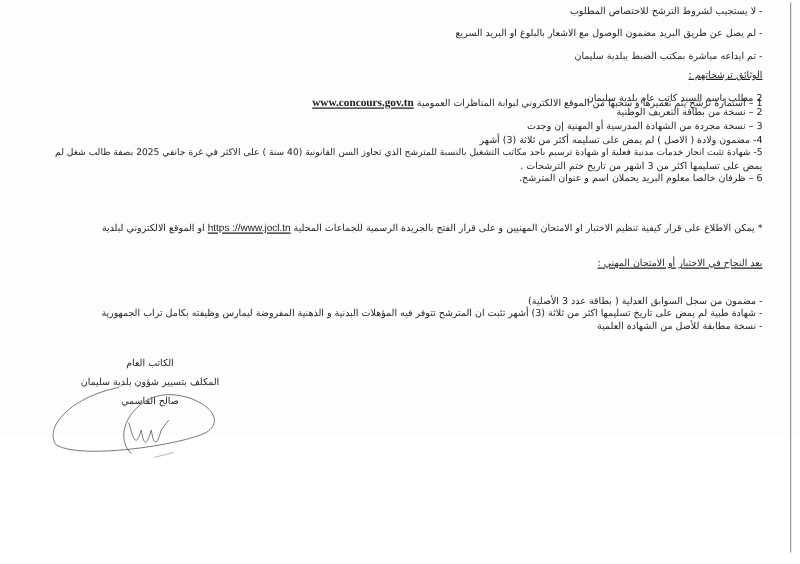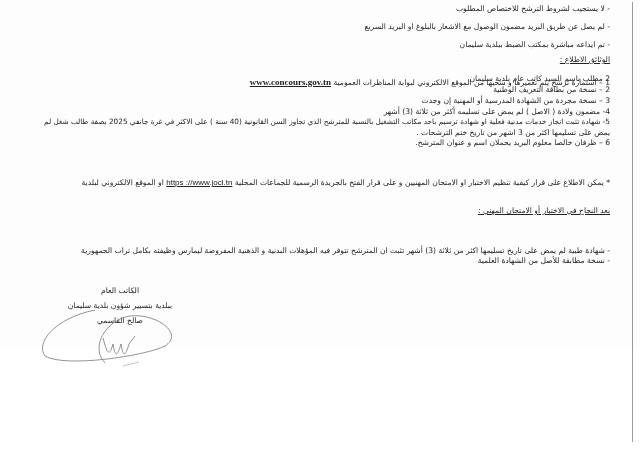--- a/index.html
+++ b/index.html
@@ -77,46 +77,47 @@
 </head>
 <body>
 
 <div class="page">
   <div class="edge-line"></div>
 
   <div class="line r" style="top:4px;">- لا يستجيب لشروط الترشح للاختصاص المطلوب</div>
   <div class="line r" style="top:22px;">- لم يصل عن طريق البريد مضمون الوصول مع الاشعار بالبلوغ او البريد السريع</div>
   <div class="line r" style="top:40px;">- تم ايداعه مباشرة بمكتب الضبط ببلدية سليمان</div>
 
-  <div class="line r u" style="top:55px;">الوثائق الاطلاع :</div>
+  <div class="line r u" style="top:55px;">الوثائق ترشحاتهم :</div>
   <div class="line r" style="top:77px;">
     <span>1 – استمارة ترشح يتم تعميرها و سحبها من الموقع الالكتروني لبوابة المناظرات العمومية</span>
     <span class="ltr-inline">www.concours.gov.tn</span>
   </div>
   <div class="line r" style="top:74px;">2 مطلب باسم السيد كاتب عام بلدية سليمان</div>
   <div class="line r" style="top:85px;">2 – نسخة من بطاقة التعريف الوطنية</div>
   <div class="line r" style="top:96px;text-align:right;">3 – نسخة مجردة من الشهادة المدرسية أو المهنية إن وجدت</div>
   <div class="line r" style="top:107px;">4- مضمون ولادة ( الاصل ) لم يمض على تسليمه أكثر من ثلاثة (3) أشهر</div>
   <div class="line r" style="top:117px; font-size:7.3px;">5- شهادة تثبت انجاز خدمات مدنية فعلية او شهادة ترسيم باحد مكاتب التشغيل بالنسبة للمترشح الذي تجاوز السن القانونية (40 سنة ) على الاكثر في غرة جانفي 2025 بصفة طالب شغل لم</div>
   <div class="line r" style="top:128px;">يمض على تسليمها اكثر من 3 اشهر من تاريخ ختم الترشحات .</div>
   <div class="line r" style="top:138px;">6 – ظرفان خالصا معلوم البريد يحملان اسم و عنوان المترشح.</div>
 
   <div class="line r" style="top:178px;">
     <span>* يمكن الاطلاع على قرار كيفية تنظيم الاختبار او الامتحان المهنيين و على قرار الفتح بالجريدة الرسمية للجماعات المحلية</span>
     <span class="url">https ://www.jocl.tn</span>
     <span>او الموقع الالكتروني لبلدية</span>
   </div>
 
   <div class="line r u" style="top:206px;">بعد النجاح في الاختبار أو الامتحان المهني :</div>
+  <div class="line r" style="top:236px;">- مضمون من سجل السوابق العدلية ( بطاقة عدد 3 الأصلية)</div>
   <div class="line r" style="top:246px;">- شهادة طبية لم يمض على تاريخ تسليمها اكثر من ثلاثة (3) أشهر تثبت ان المترشح تتوفر فيه المؤهلات البدنية و الذهنية المفروضة ليمارس وظيفته بكامل تراب الجمهورية</div>
   <div class="line r" style="top:256px;text-align:center;">- نسخة مطابقة للأصل من الشهادة العلمية</div>
 
   <div class="sig-block">
     <div>الكاتب العام</div>
-    <div>ببلدية بتسيير شؤون بلدية سليمان</div>
+    <div>المكلف بتسيير شؤون بلدية سليمان</div>
     <div>صالح القاسمي</div>
   </div>
 
   <svg class="signature" viewBox="0 0 140 60">
     <path d="M60 2 C 20 10, 0 35, 10 48 C 30 60, 110 48, 130 38 C 150 25, 120 5, 95 8 C 70 12, 55 40, 70 55" fill="none" stroke="#777" stroke-width="0.8"></path>
     <path d="M68 30 C 72 45, 74 50, 78 36 C 80 48, 82 50, 86 36 C 88 48, 90 50, 94 36 L 100 28" fill="none" stroke="#777" stroke-width="0.8"></path>
     <path d="M88 58 L 104 54" fill="none" stroke="#999" stroke-width="0.6"></path>
   </svg>
 </div>
 

